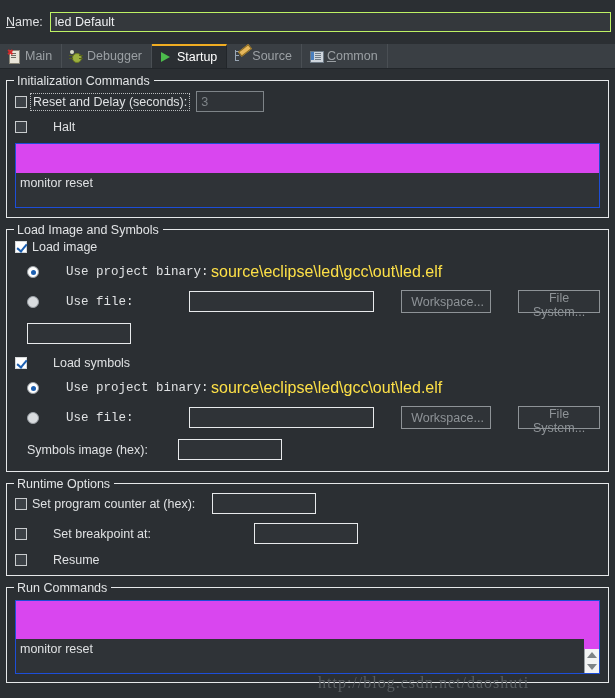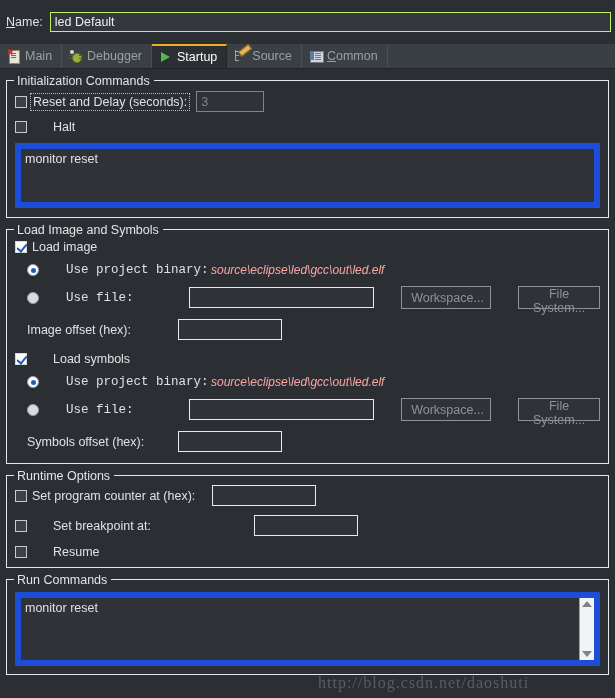--- a/index.html
+++ b/index.html
@@ -246,25 +246,26 @@
     font-family: "Liberation Sans", sans-serif;
     font-size: 12.5px;
     height: 23px;
     padding: 0 9px;
     box-sizing: border-box;
     cursor: default;
   }
 
   
   .ta-wrap {
-    border: 6px solid #1d4ed8;
+    border: 1px solid #1d4ed8;
     background: #d946ef;
     box-sizing: border-box;
     display: flex;
     margin-top: 9px;
+    align-items: flex-end;
   }
   .ta {
     flex: 1;
     background: #2f3337;
     border: none;
     color: #dfe1e3;
     font-family: "Liberation Sans", sans-serif;
     font-size: 12.5px;
     padding: 3px 4px;
     resize: none;
@@ -292,24 +293,23 @@
     border-right: 5px solid transparent;
     border-bottom: 6px solid #7d8387;
   }
   .sb-dn {
     border-left: 5px solid transparent;
     border-right: 5px solid transparent;
     border-top: 6px solid #7d8387;
   }
 
   .path-text {
-    font-size: 12px;
-    color: #fca5a5;
-    white-space: nowrap;
-    font-style: italic;
+    font-size: 16px;
+    color: #fde047;
+    white-space: nowrap;
   }
 
   .lbl {
     font-size: 12.5px;
     color: #dfe1e3;
     white-space: nowrap;
   }
 
   
   .watermark {
@@ -429,21 +429,20 @@
 
     <div class="row" style="margin-top:9px; padding-left:12px;">
       <span class="rd"></span>
       <span class="rd-label" style="width:124px;">Use file:</span>
       <input class="tf" type="text" style="width: 222px;" value="">
       <button class="btn" style="margin-left:6px; width:90px;">Workspace...</button>
       <button class="btn" style="margin-left:6px; width:95px;">File System...</button>
     </div>
 
     <div class="row" style="margin-top:10px; padding-left:12px;">
-      <span class="lbl" style="width:130px;">Image offset (hex):</span>
       <input class="tf" type="text" style="width: 104px;" value="">
     </div>
 
     <div class="row" style="margin-top:12px;">
       <span class="cb checked">
           <span class="tick"></span>
         </span>
       <span class="cb-label">Load symbols</span>
     </div>
 
@@ -455,21 +454,21 @@
 
     <div class="row" style="margin-top:9px; padding-left:12px;">
       <span class="rd"></span>
       <span class="rd-label" style="width:124px;">Use file:</span>
       <input class="tf" type="text" style="width: 222px;" value="">
       <button class="btn" style="margin-left:6px; width:90px;">Workspace...</button>
       <button class="btn" style="margin-left:6px; width:95px;">File System...</button>
     </div>
 
     <div class="row" style="margin-top:10px; padding-left:12px;">
-      <span class="lbl" style="width:130px;">Symbols offset (hex):</span>
+      <span class="lbl" style="width:130px;">Symbols image (hex):</span>
       <input class="tf" type="text" style="width: 104px;" value="">
     </div>
   </div>
 
   <div class="group" style="padding-top:9px; padding-bottom:8px;">
     <div class="legend">Runtime Options</div>
 
     <div class="row">
       <span class="cb"></span>
       <span class="cb-label" style="width:180px;">Set program counter at (hex):</span>

